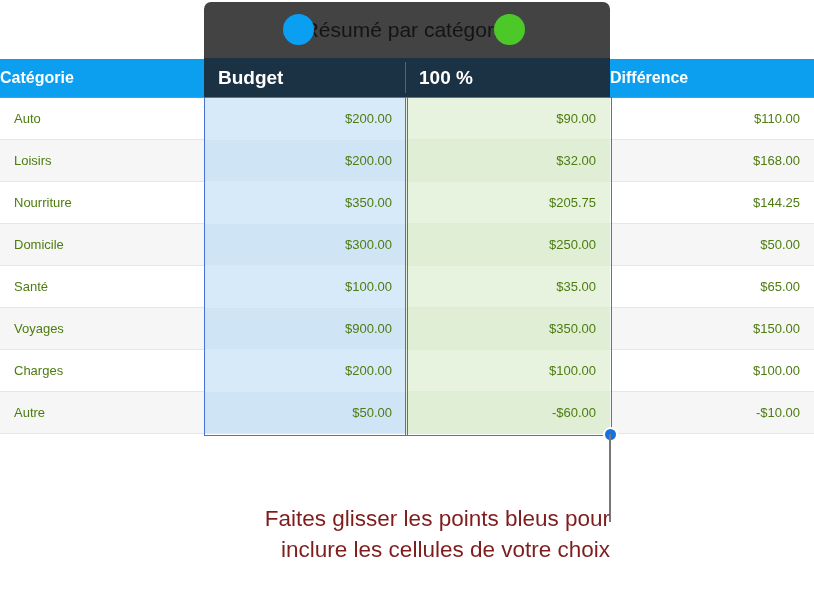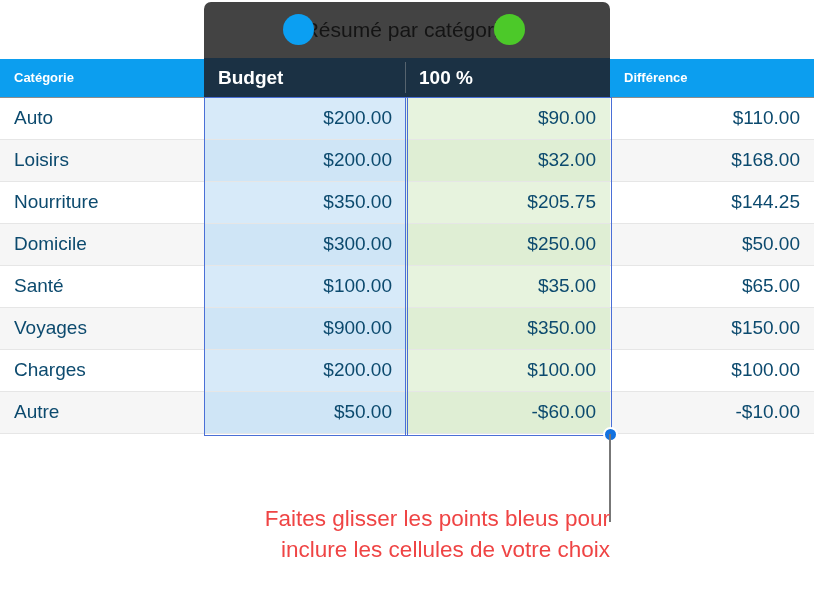--- a/index.html
+++ b/index.html
@@ -28,38 +28,38 @@
     width: 814px;
     table-layout: fixed;
   }
   table.sheet col.c-cat   { width: 205px; }
   table.sheet col.c-bud   { width: 201px; }
   table.sheet col.c-pct   { width: 204px; }
   table.sheet col.c-dif   { width: 204px; }
 
   thead th {
     height: 38px;
-    padding: 0 14px;
-    font-size: 13px;
+    padding: 0 0;
+    font-size: 16px;
     font-weight: bold;
     color: #ffffff;
     background: #0c9eef;
     text-align: left;
     vertical-align: middle;
     box-sizing: border-box;
     border-bottom: 1px solid #8d8d8d;
     white-space: nowrap;
     margin-left: 35px;
   }
 
   tbody td {
     height: 42px;
     padding: 2px 14px;
-    font-size: 19px;
-    color: #0c4a6e;
+    font-size: 13px;
+    color: #4d7c0f;
     vertical-align: middle;
     box-sizing: border-box;
     border-bottom: 1px solid #e6e6e6;
     white-space: nowrap;
   }
   tbody td.num { text-align: right; }
   tbody tr.odd  td { background: #ffffff; }
   tbody tr.even td { background: #f6f6f6; }
 
   tbody tr.total td {
@@ -172,21 +172,21 @@
     z-index: 2;
   }
   #callout-text {
     position: absolute;
     left: 150px;
     top: 503px;
     width: 460px;
     text-align: right;
     font-size: 22.5px;
     line-height: 31px;
-    color: #ef4444;
+    color: #7f1d1d;
     z-index: 3;
   }
   #callout-text .ln { display: block; }
 </style>
 </head>
 <body>
 
 <div id="table-wrap">
   <table class="sheet">
     <colgroup>

